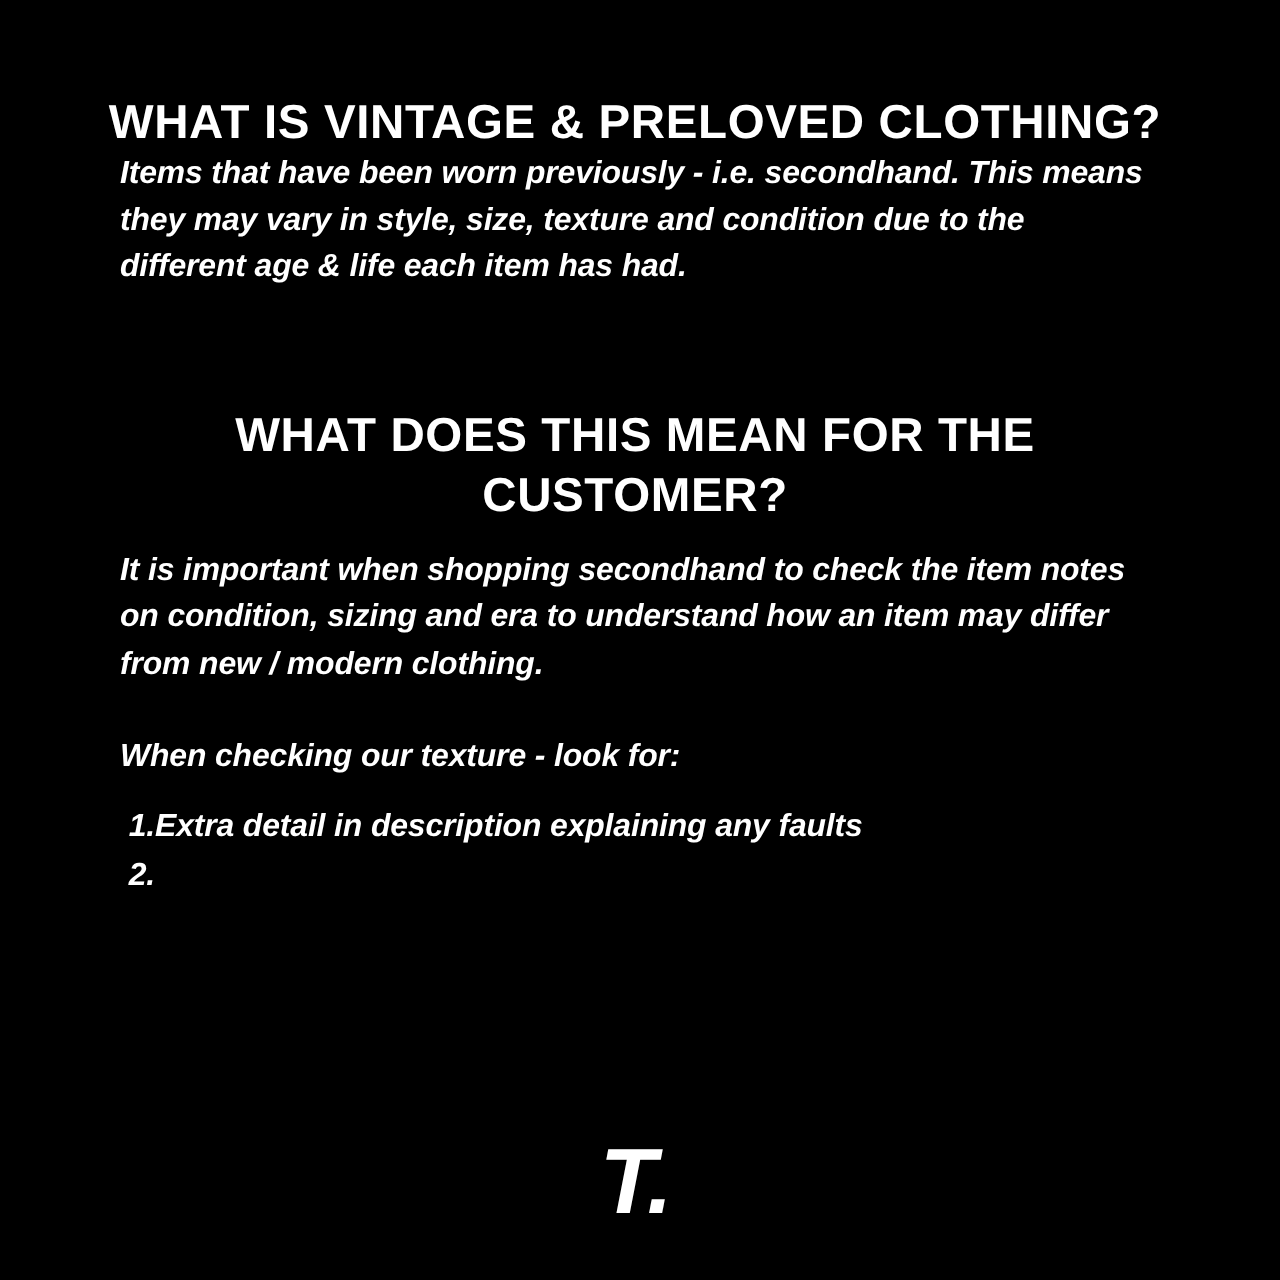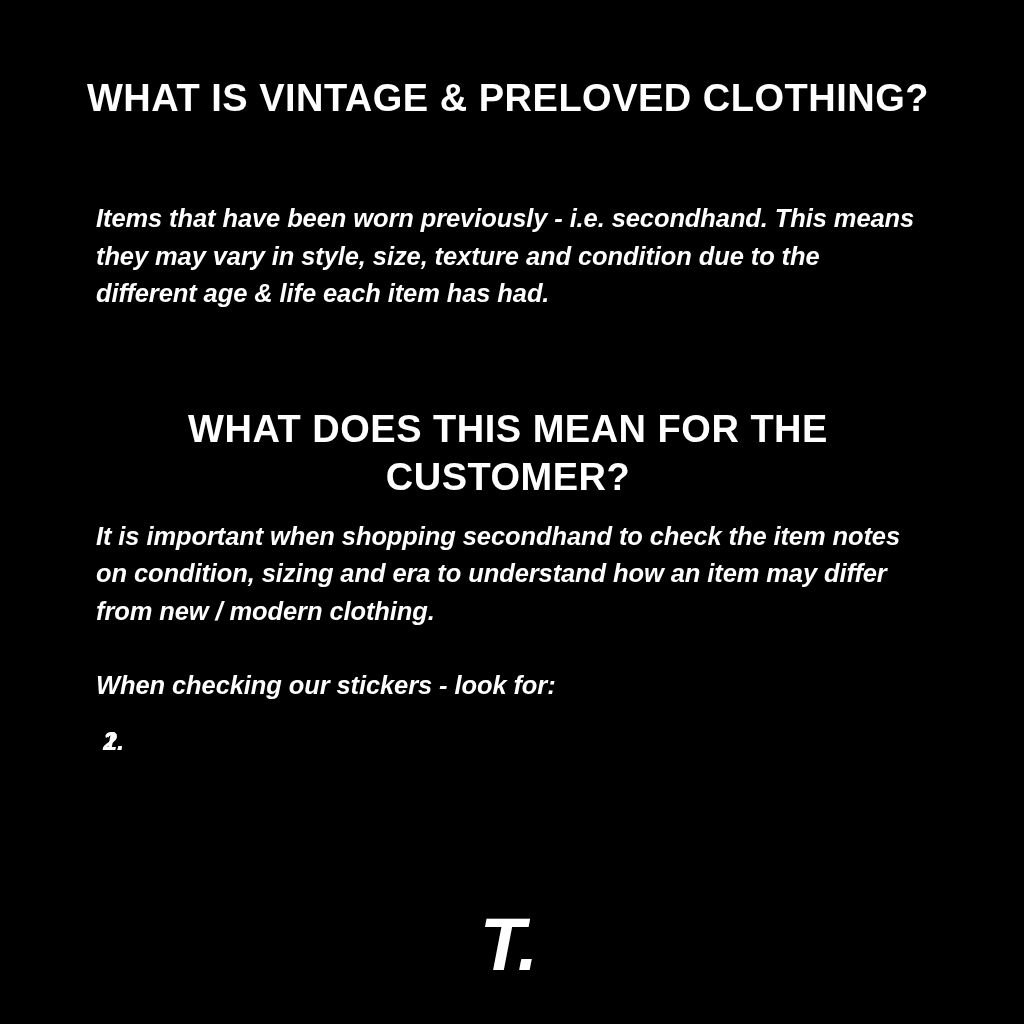--- a/index.html
+++ b/index.html
@@ -37,21 +37,20 @@
     font-size: 25.5px;
     font-weight: bold;
     font-style: italic;
     line-height: 1.48;
     color: #ffffff;
     margin: 0;
     padding: 0 100px 0 96px;
     letter-spacing: -0.1px;
   }
   .block-1 {
-    margin-top: 80px;
   }
   .heading-2 {
     font-size: 38px;
     font-weight: bold;
     letter-spacing: 0.5px;
     text-align: center;
     margin: 16px;
     padding: 0 110px;
     line-height: 1.27;
     color: #ffffff;
@@ -109,25 +108,26 @@
 <div class="page">
 
   <h1 class="heading-1">WHAT IS VINTAGE &amp; PRELOVED CLOTHING?</h1>
 
   <p class="para block-1">Items that have been worn previously - i.e. secondhand. This means they may vary in style, size, texture and condition due to the different age &amp; life each item has had.</p>
 
   <h2 class="heading-2">WHAT DOES THIS MEAN FOR THE CUSTOMER?</h2>
 
   <p class="para block-2">It is important when shopping secondhand to check the item notes on condition, sizing and era to understand how an item may differ from new / modern clothing.</p>
 
-  <p class="para block-3">When checking our stickers - look for:</p>
+  <p class="para block-3">When checking our texture - look for:</p>
 
   <ol class="list">
     <li class="list-item">
       <span class="num">1.</span>
+      <span>Extra detail in description explaining any faults</span>
     </li>
     <li class="list-item">
       <span class="num">2.</span>
     </li>
   </ol>
 
   <div class="logo">
     <span class="logo-mark">T.</span>
   </div>
 

